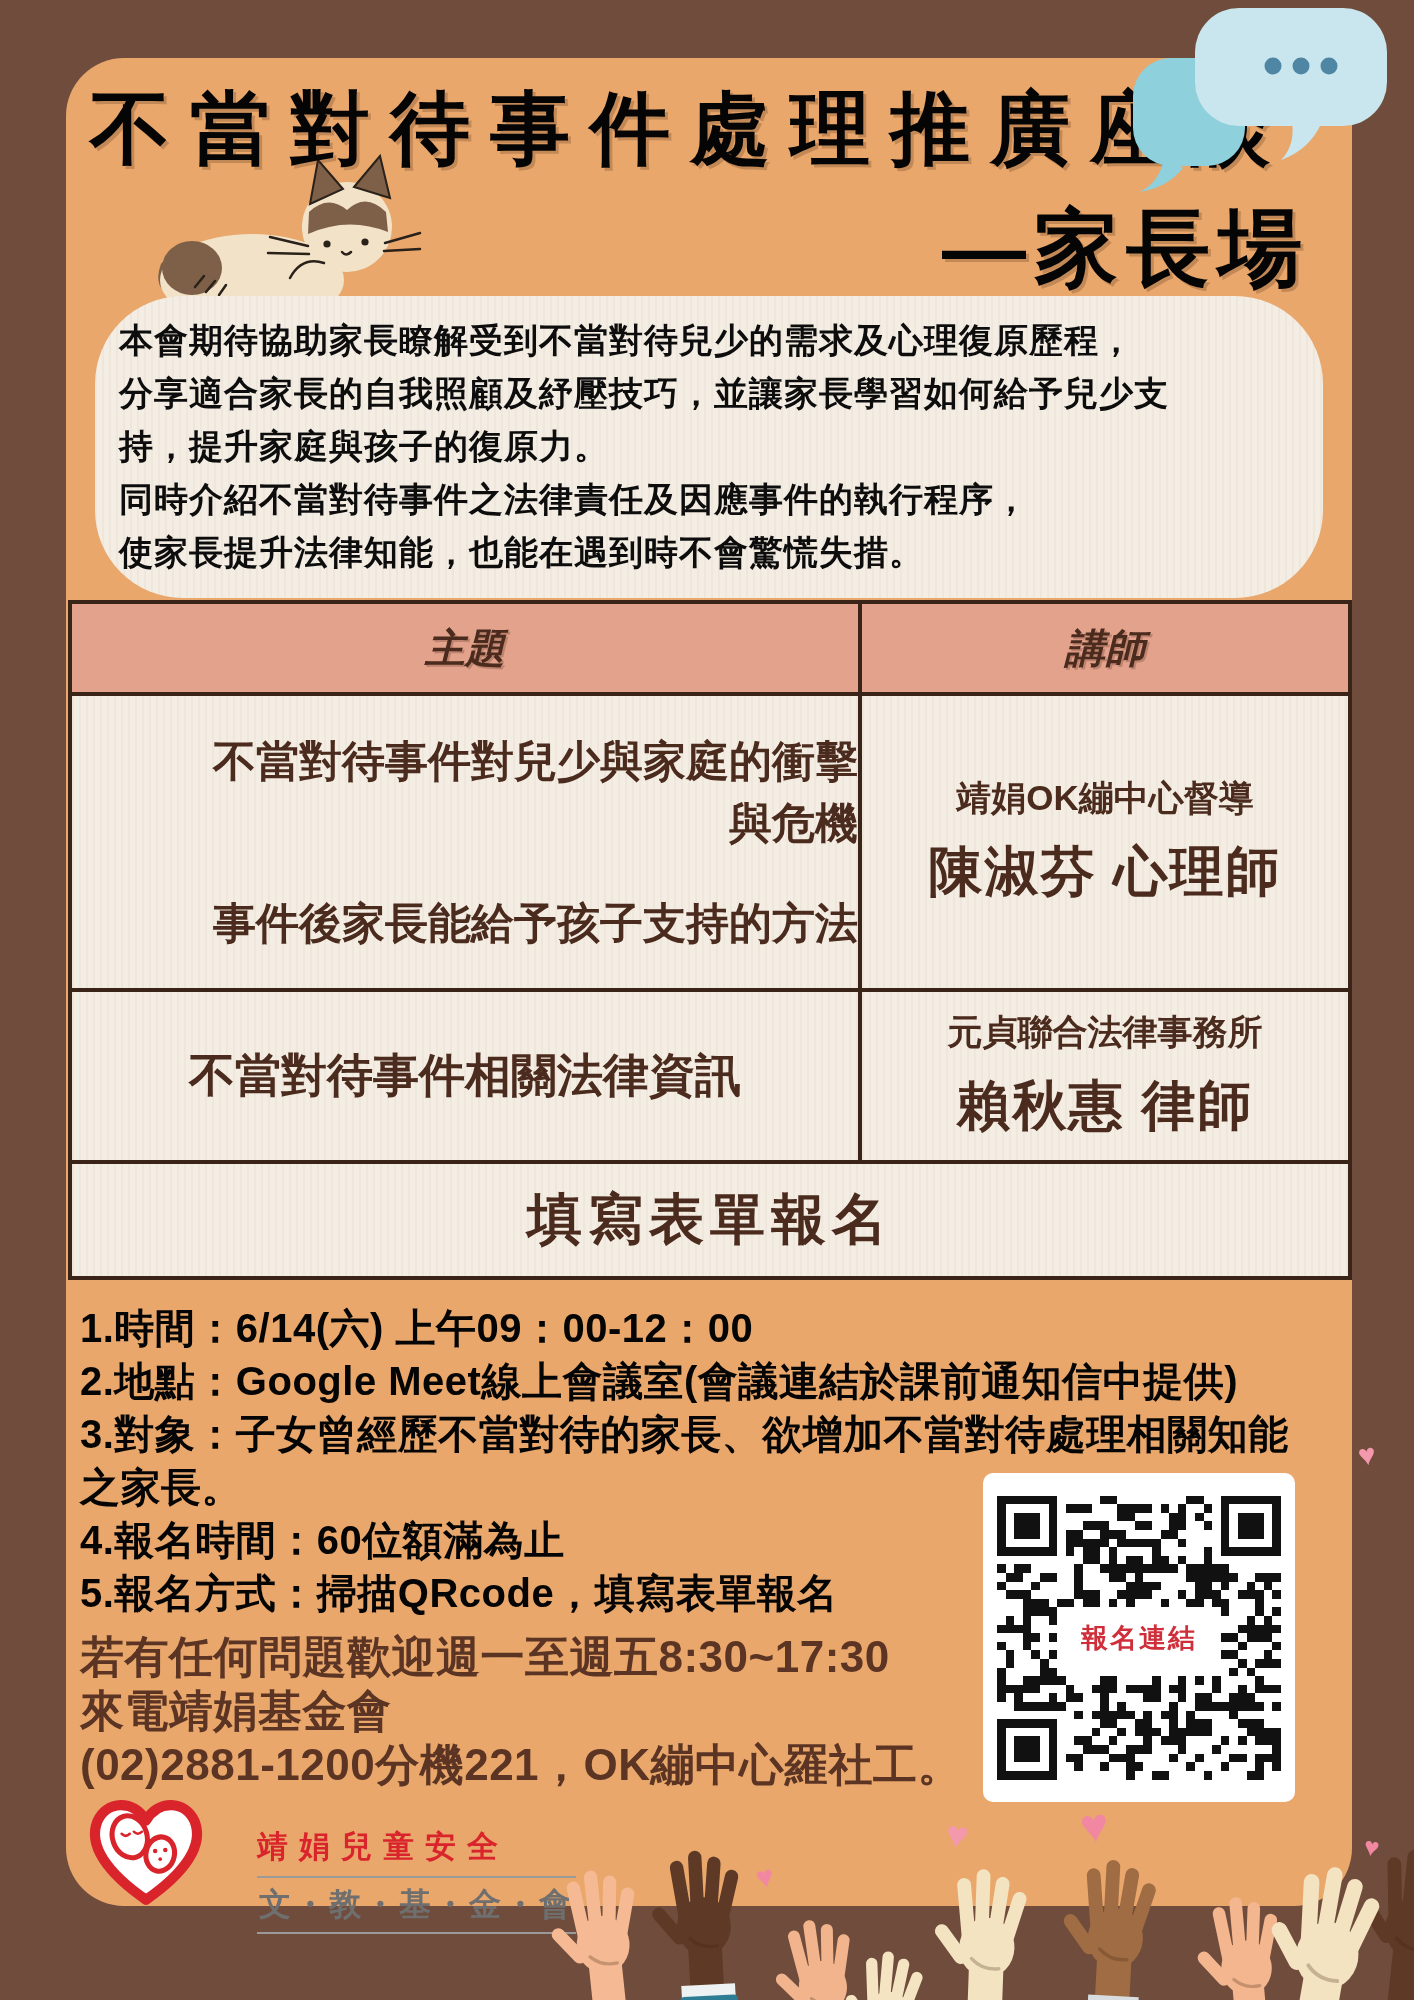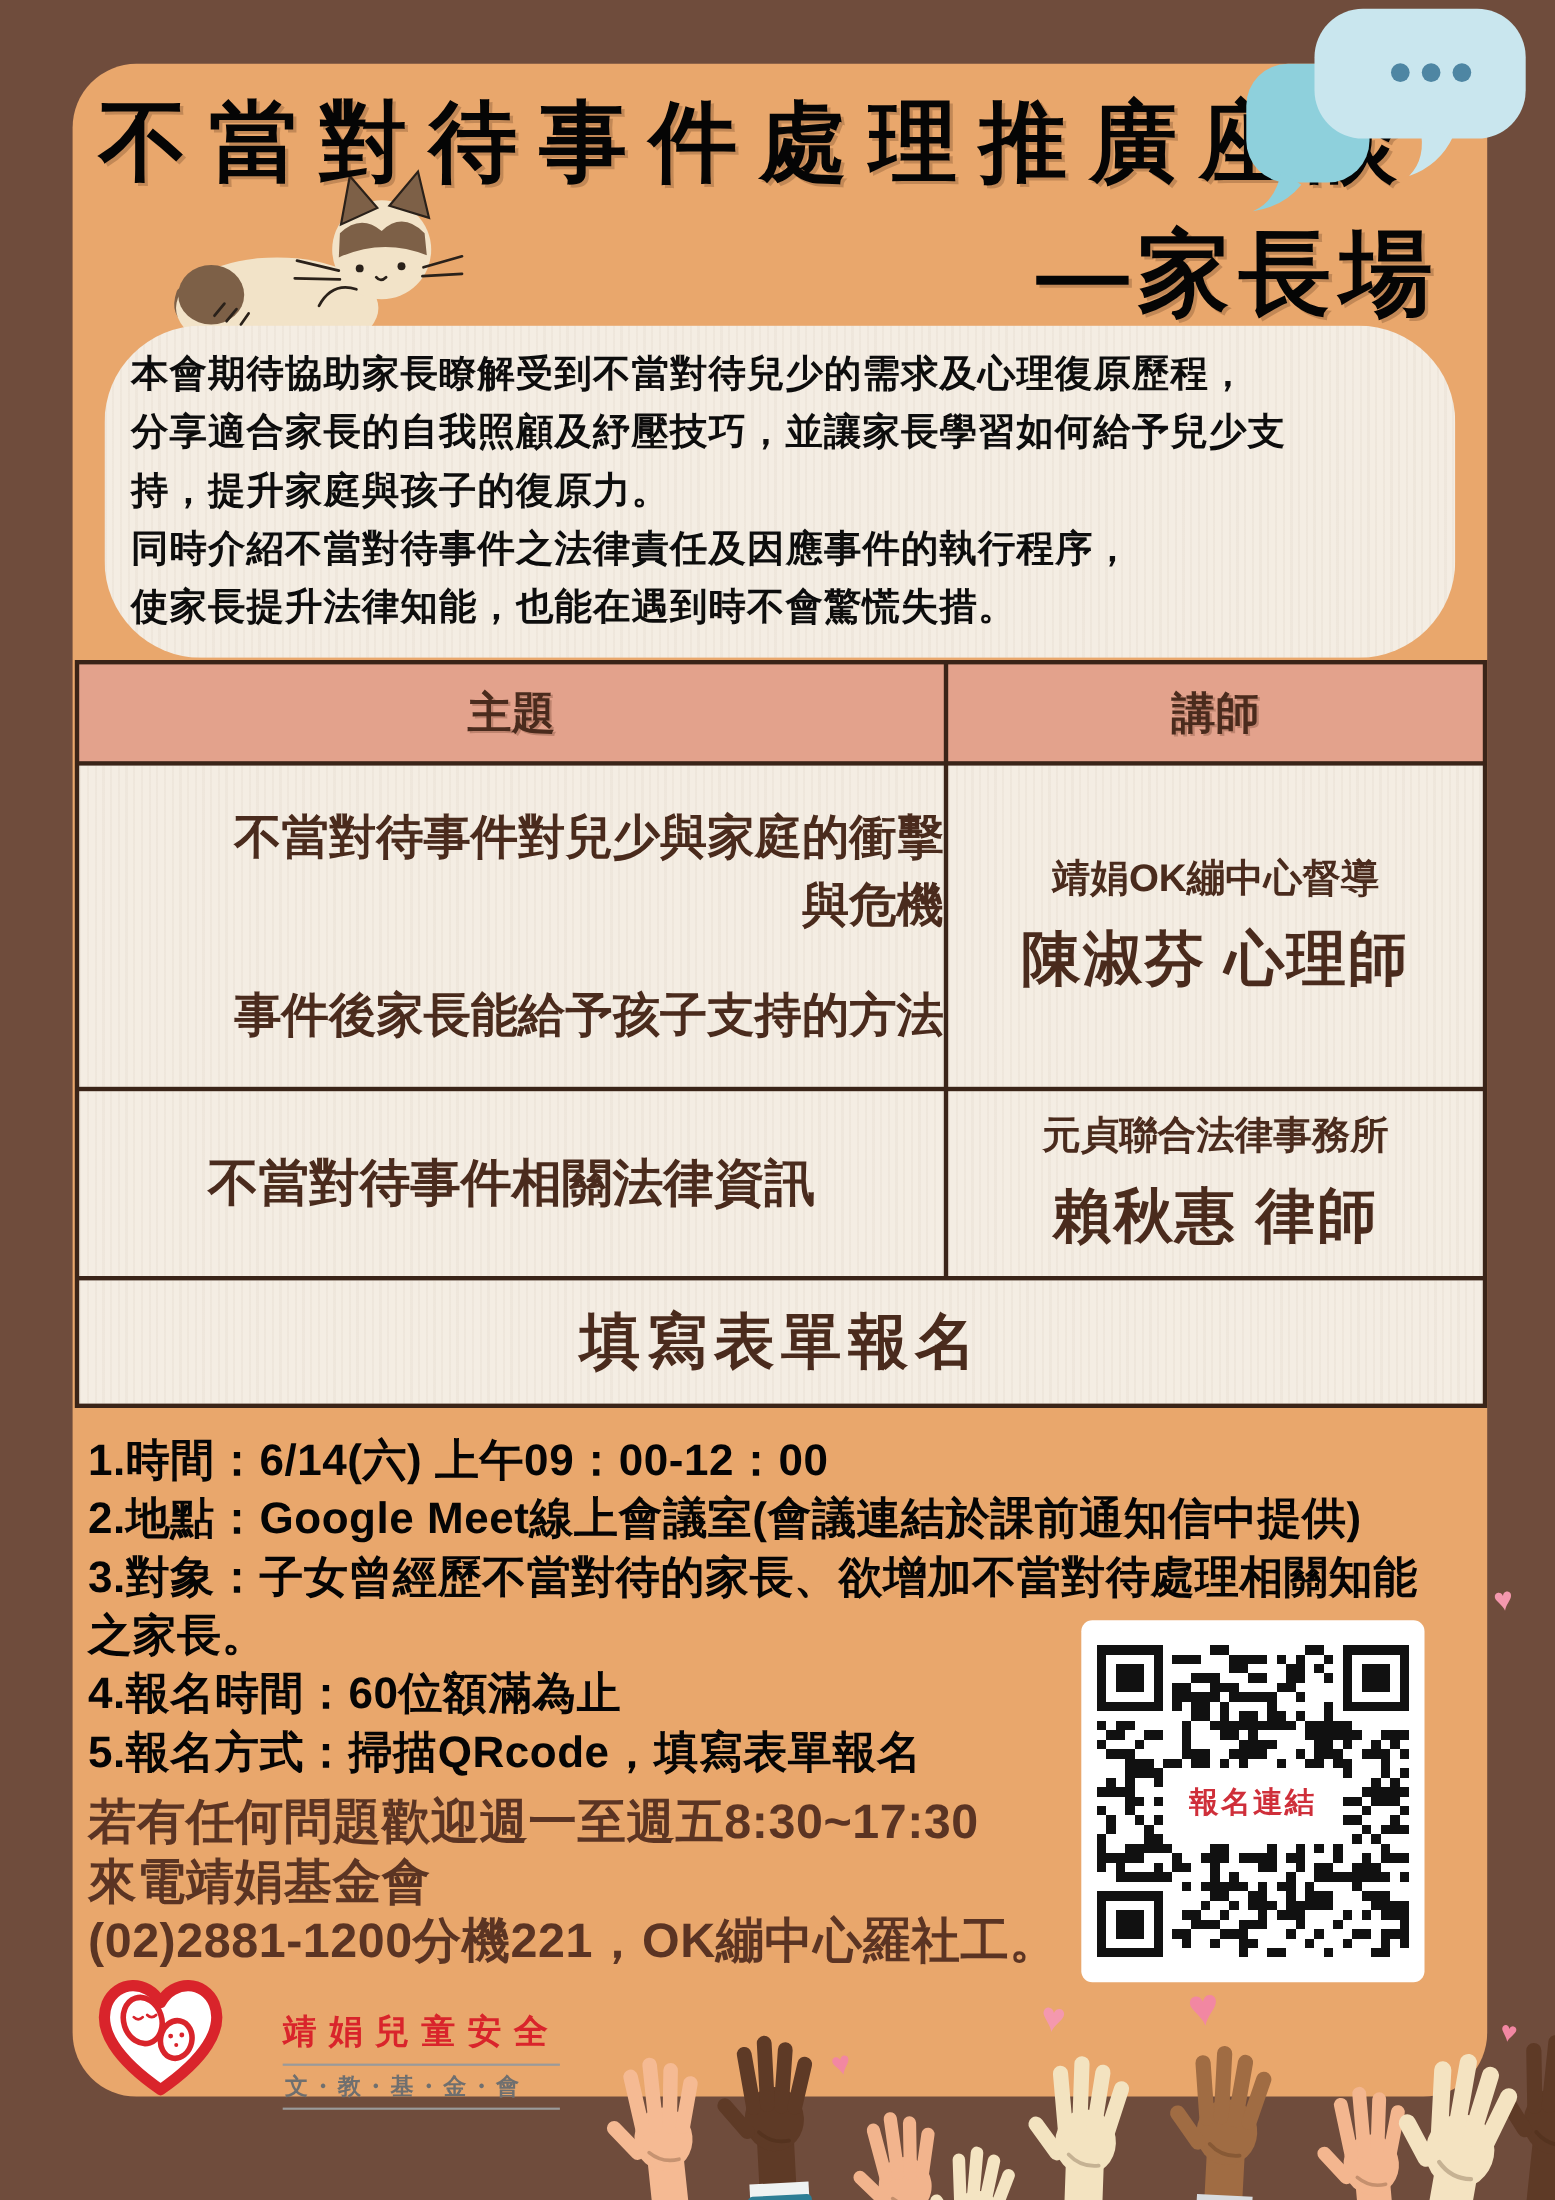--- a/index.html
+++ b/index.html
@@ -25,21 +25,21 @@
      border-radius:88px;z-index:2;}
   .intro-text{position:absolute;left:24px;top:18px;width:1190px;font-size:34px;
      font-weight:bold;color:#0d0d0d;line-height:53px;letter-spacing:1px;}
 
   .schedule{position:absolute;left:68px;top:600px;width:1284px;height:680px;
      display:grid;grid-template-columns:786px 1fr;grid-template-rows:88px 292px 168px 1fr;
      gap:4px;padding:4px;box-sizing:border-box;background:#3a2418;z-index:2;}
   .cell{display:flex;flex-direction:column;align-items:center;justify-content:center;
      color:#4a2b1d;text-align:center;}
   .cell.th{background:#e3a28c;font-size:40px;font-weight:bold;
-     text-shadow:2px 2px 0 rgba(80,40,20,0.25);}
+     text-shadow:2px 2px 0 rgba(80,40,20,0.25);font-style:italic;}
   .topic1{align-items:flex-end;text-align:left;padding-left:28px;
      font-size:43px;font-weight:bold;line-height:62px;}
   .topic1 .gap{margin-top:38px;}
   .sp-org{font-size:35px;font-weight:bold;margin-bottom:14px;}
   .sp-name{font-size:54px;font-weight:bold;letter-spacing:2px;}
   .topic2{font-size:46px;font-weight:bold;}
   .footer-row{grid-column:1 / -1;font-size:55px;font-weight:bold;letter-spacing:6px;}
 
   .details{position:absolute;left:80px;top:1302px;width:1276px;z-index:2;
      font-size:40px;font-weight:bold;color:#050505;line-height:53px;letter-spacing:0.5px;}
@@ -50,21 +50,21 @@
      background:#ffffff;border-radius:10px;z-index:3;box-sizing:border-box;padding:14px;}
   .qr-box svg{width:100%;height:100%;shape-rendering:crispEdges;}
   .qr-label{position:absolute;left:50%;top:50%;transform:translate(-50%,-50%);
      background:#ffffff;padding:8px 16px;color:#cf2f3a;font-size:27px;font-weight:bold;
      white-space:nowrap;letter-spacing:2px;}
 
   .logo{position:absolute;left:80px;top:1784px;width:420px;height:150px;z-index:3;}
   .logo-heart{position:absolute;left:0;top:0;width:132px;height:132px;}
   .logo-text{position:absolute;left:140px;top:42px;margin-left:37px;}
   .logo-name{color:#d9242b;font-size:31px;font-weight:bold;letter-spacing:11px;white-space:nowrap;}
-  .logo-sub{margin-top:8px;color:#6f6f6f;font-size:21px;font-weight:bold;letter-spacing:3px;
+  .logo-sub{margin-top:8px;color:#6f6f6f;font-size:32px;font-weight:bold;letter-spacing:3px;
      border-top:2px solid #9a9a9a;border-bottom:2px solid #9a9a9a;padding:5px 2px;white-space:nowrap;}
 
   .hands{position:absolute;left:480px;top:1815px;width:934px;height:185px;z-index:5;}
   .heart{position:absolute;color:#f287a2;z-index:6;line-height:1;}
   .heart.h1{left:756px;top:1862px;font-size:30px;transform:rotate(-12deg);}
   .heart.h2{left:946px;top:1816px;font-size:38px;transform:rotate(8deg);color:#f498ae;}
   .heart.h3{left:1080px;top:1802px;font-size:48px;transform:rotate(-6deg);}
   .heart.h4{left:1364px;top:1834px;font-size:26px;transform:rotate(10deg);}
   .heart.h5{left:1358px;top:1440px;font-size:30px;transform:rotate(-8deg);color:#f498ae;}
 </style>

